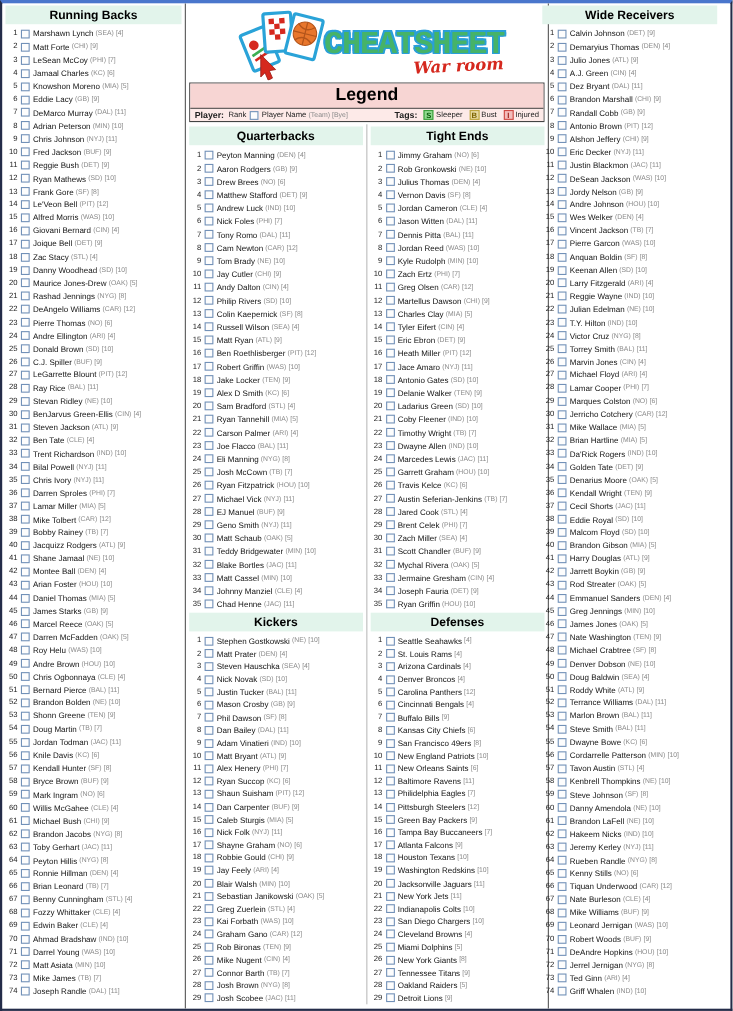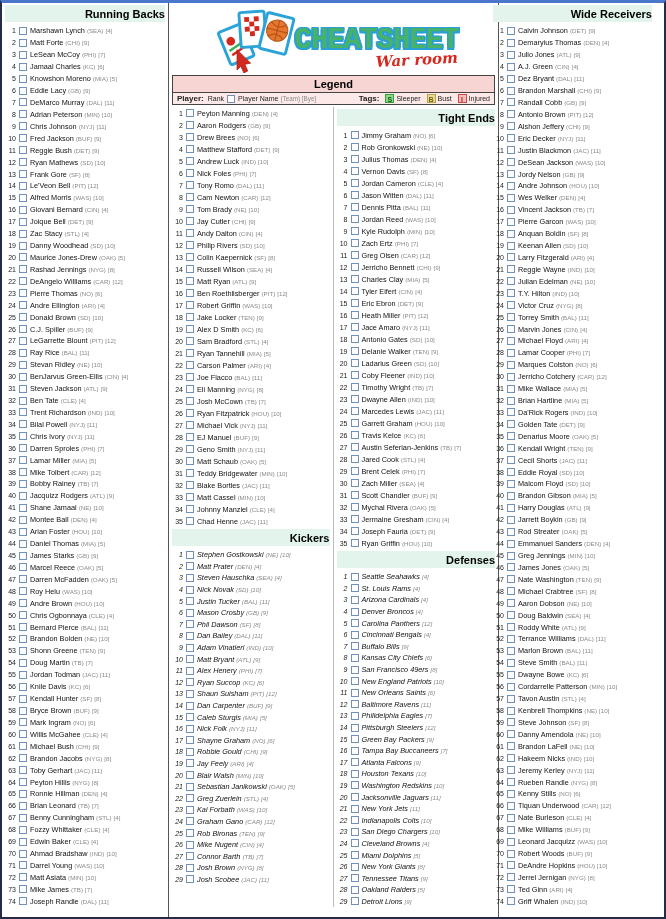--- a/index.html
+++ b/index.html
@@ -9,26 +9,26 @@
     border:2px solid #242c49;border-top:3px solid #4a76cc;
     font-family:"Liberation Sans","DejaVu Sans",sans-serif;
     overflow:hidden;
   }
   .panel{position:absolute;top:0;height:914px;}
   .panel-left{left:0;width:166px;}
   .panel-center{left:166px;width:331px;border-left:1px solid #555;border-right:1px solid #555;}
   .panel-right{left:488px;width:165px;}
   .sec-header{
     background:#e2f4eb;color:#000;font-weight:bold;font-size:11px;
-    text-align:right;padding:3px 0 2px 0;margin:2px 3px 3px 3px;line-height:12px;
+    text-align:center;padding:3px 0 2px 0;margin:2px 3px 3px 3px;line-height:12px;
   }
   .rows{padding:0 0 0 1px;}
   .row{display:flex;align-items:center;height:11.93px;overflow:hidden;white-space:nowrap;}
   .row-12 .row{height:12px;}
-  .row-116 .row{height:11.6px;font-style:italic;}
+  .row-116 .row{height:11.6px;}
   .rank{width:13px;text-align:right;font-size:7px;color:#222;flex:0 0 13px;}
   .cbx{
     width:8px;height:8px;border:1px solid #7291b8;background:#fdfdfd;
     display:inline-block;margin:0 3px 0 3px;flex:0 0 8px;
   }
   .pname{font-size:7.3px;color:#111;}
   .pteam{font-size:6.2px;color:#8a8a8a;margin-left:2px;}
   .pbye{font-size:6.2px;color:#8a8a8a;margin-left:2px;}
   
   .logo-wrap{height:72px;display:flex;align-items:flex-start;justify-content:center;padding-top:4px;position:relative;}
@@ -38,21 +38,21 @@
     font-family:Liberation Mono, monospace;font-weight:bold;font-size:29px;letter-spacing:-1px;
     color:#46b368;line-height:28px;
     text-shadow:-1.5px -1.5px 0 #2a9fd8,1.5px -1.5px 0 #2a9fd8,-1.5px 1.5px 0 #2a9fd8,1.5px 1.5px 0 #2a9fd8,0 -1.5px 0 #2a9fd8,0 1.5px 0 #2a9fd8,-1.5px 0 0 #2a9fd8,1.5px 0 0 #2a9fd8;
   }
   .logo-sub{
     font-family:"DejaVu Serif",serif;font-style:italic;font-weight:bold;
     color:#d5281e;font-size:15px;text-align:right;margin-top:-2px;transform:rotate(-3deg);
   }
   .legend{border:1px solid #444;margin:0 3px;}
   .legend-title{
-    background:#f7d5d3;font-weight:bold;font-size:11px;text-align:center;
+    background:#f7d5d3;font-weight:bold;font-size:16px;text-align:center;
     padding:2px 0;border-bottom:1px solid #444;
   }
   .legend-row{
     background:#fdeae8;display:flex;align-items:center;padding:1px 4px;font-size:7px;color:#222;
   }
   .legend-bold{font-weight:bold;font-size:8px;}
   .legend-item{margin-left:4px;}
   .legend-dim{color:#8a8a8a;font-size:6.3px;margin-left:2px;}
   .legend-gap{flex:1;}
   .tag{
@@ -643,20 +643,21 @@
         <span>Sleeper</span>
         <span class="tag tag-b">B</span>
         <span>Bust</span>
         <span class="tag tag-i">I</span>
         <span>Injured</span>
       </div>
     </div>
 
     <div class="sub-cols">
       <div class="sub-col sub-col-left">
+        <div class="sec-header">Quarterbacks</div>
         <div class="rows row-12">
             <div class="row">
               <span class="rank">1</span>
               <span class="cbx"></span>
               <span class="pname">Peyton Manning</span>
               <span class="pteam">(DEN)</span>
               <span class="pbye">[4]</span>
             </div>
             <div class="row">
               <span class="rank">2</span>
@@ -1180,21 +1181,21 @@
             <div class="row">
               <span class="rank">11</span>
               <span class="cbx"></span>
               <span class="pname">Greg Olsen</span>
               <span class="pteam">(CAR)</span>
               <span class="pbye">[12]</span>
             </div>
             <div class="row">
               <span class="rank">12</span>
               <span class="cbx"></span>
-              <span class="pname">Jerricho Bennett</span>
+              <span class="pname">Martellus Dawson</span>
               <span class="pteam">(CHI)</span>
               <span class="pbye">[9]</span>
             </div>
             <div class="row">
               <span class="rank">13</span>
               <span class="cbx"></span>
               <span class="pname">Charles Clay</span>
               <span class="pteam">(MIA)</span>
               <span class="pbye">[5]</span>
             </div>
@@ -1869,21 +1870,21 @@
         <div class="row">
           <span class="rank">48</span>
           <span class="cbx"></span>
           <span class="pname">Michael Crabtree</span>
           <span class="pteam">(SF)</span>
           <span class="pbye">[8]</span>
         </div>
         <div class="row">
           <span class="rank">49</span>
           <span class="cbx"></span>
-          <span class="pname">Aaron Dobson</span>
+          <span class="pname">Denver Dobson</span>
           <span class="pteam">(NE)</span>
           <span class="pbye">[10]</span>
         </div>
         <div class="row">
           <span class="rank">50</span>
           <span class="cbx"></span>
           <span class="pname">Doug Baldwin</span>
           <span class="pteam">(SEA)</span>
           <span class="pbye">[4]</span>
         </div>
@@ -2009,21 +2010,21 @@
         <div class="row">
           <span class="rank">68</span>
           <span class="cbx"></span>
           <span class="pname">Mike Williams</span>
           <span class="pteam">(BUF)</span>
           <span class="pbye">[9]</span>
         </div>
         <div class="row">
           <span class="rank">69</span>
           <span class="cbx"></span>
-          <span class="pname">Leonard Jacquizz</span>
+          <span class="pname">Leonard Jernigan</span>
           <span class="pteam">(WAS)</span>
           <span class="pbye">[10]</span>
         </div>
         <div class="row">
           <span class="rank">70</span>
           <span class="cbx"></span>
           <span class="pname">Robert Woods</span>
           <span class="pteam">(BUF)</span>
           <span class="pbye">[9]</span>
         </div>

